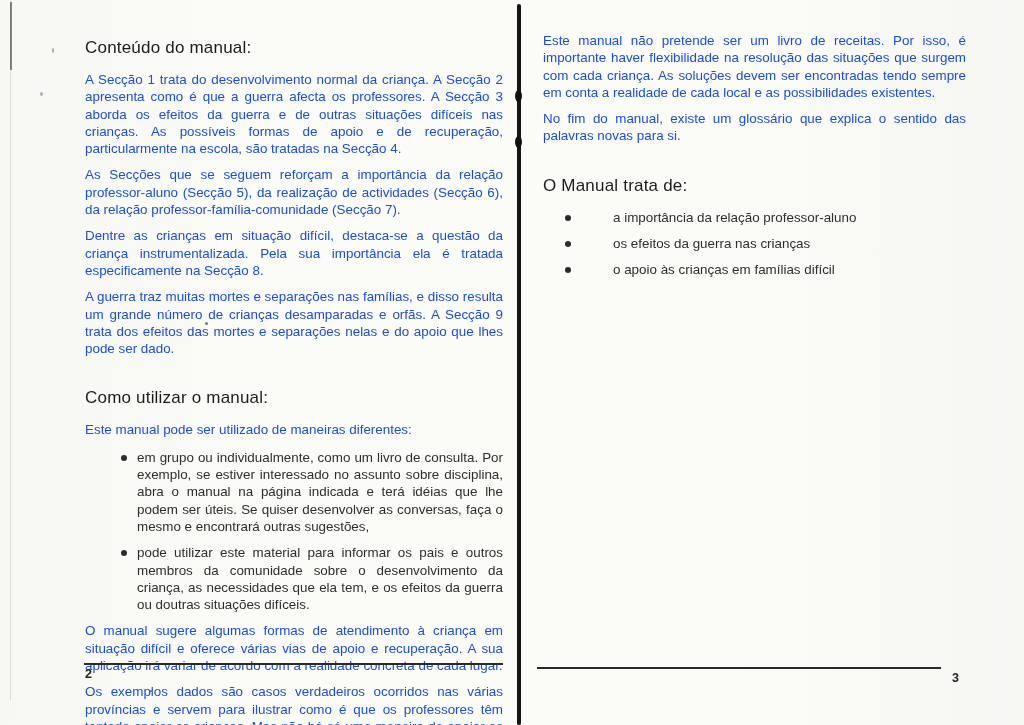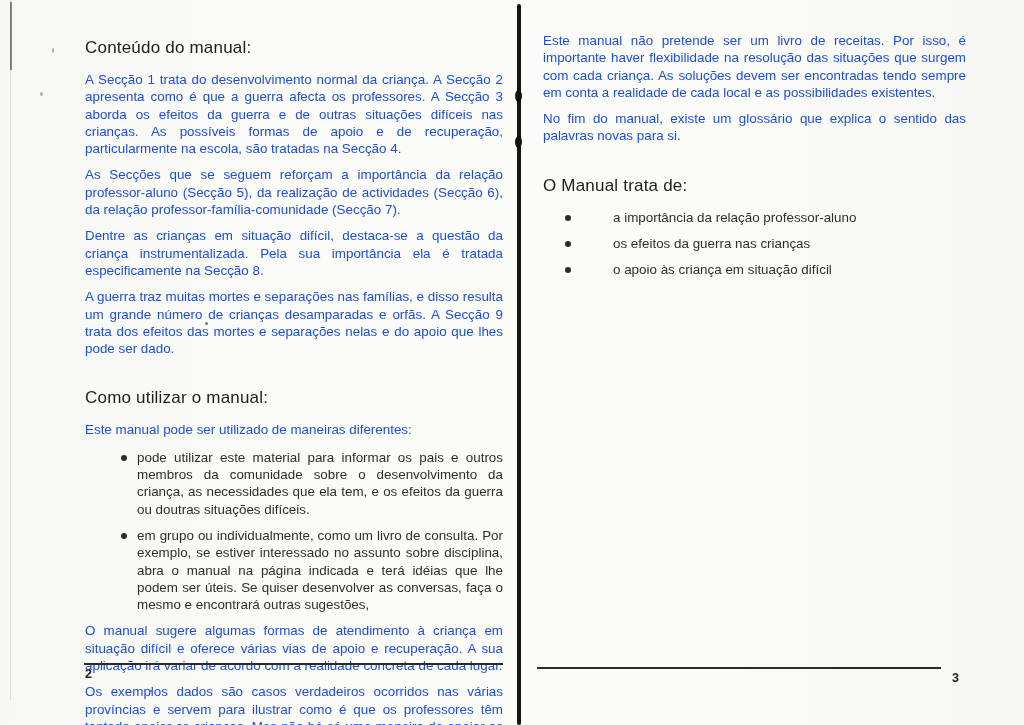--- a/index.html
+++ b/index.html
@@ -131,25 +131,25 @@
   <p class="body-par">As Secções que se seguem reforçam a importância da relação professor-aluno (Secção 5), da realização de actividades (Secção 6), da relação professor-família-comunidade (Secção 7).</p>
   <p class="body-par">Dentre as crianças em situação difícil, destaca-se a questão da criança instrumentalizada. Pela sua importância ela é tratada especificamente na Secção 8.</p>
   <p class="body-par">A guerra traz muitas mortes e separações nas famílias, e disso resulta um grande número de crianças desamparadas e orfãs. A Secção 9 trata dos efeitos das mortes e separações nelas e do apoio que lhes pode ser dado.</p>
 
   <h2 class="section-heading mt">Como utilizar o manual:</h2>
 
   <p class="body-par intro-par">Este manual pode ser utilizado de maneiras diferentes:</p>
 
   <div class="bullet-row indent-deep">
     <span class="bullet-dot"></span>
-    <span class="bullet-text">pode utilizar este material para informar os pais e outros membros da comunidade sobre o desenvolvimento da criança, as necessidades que ela tem, e os efeitos da guerra ou doutras situações difíceis.</span>
+    <span class="bullet-text">em grupo ou individualmente, como um livro de consulta. Por exemplo, se estiver interessado no assunto sobre disciplina, abra o manual na página indicada e terá idéias que lhe podem ser úteis. Se quiser desenvolver as conversas, faça o mesmo e encontrará outras sugestões,</span>
   </div>
   <div class="bullet-row indent-deep">
     <span class="bullet-dot"></span>
-    <span class="bullet-text">em grupo ou individualmente, como um livro de consulta. Por exemplo, se estiver interessado no assunto sobre disciplina, abra o manual na página indicada e terá idéias que lhe podem ser úteis. Se quiser desenvolver as conversas, faça o mesmo e encontrará outras sugestões,</span>
+    <span class="bullet-text">pode utilizar este material para informar os pais e outros membros da comunidade sobre o desenvolvimento da criança, as necessidades que ela tem, e os efeitos da guerra ou doutras situações difíceis.</span>
   </div>
 
   <p class="body-par">O manual sugere algumas formas de atendimento à criança em situação difícil e oferece várias vias de apoio e recuperação. A sua aplicação irá variar de acordo com a realidade concreta de cada lugar.</p>
   <p class="body-par">Os exemplos dados são casos verdadeiros ocorridos nas várias províncias e servem para ilustrar como é que os professores têm tentado apoiar as crianças. Mas não há só uma maneira de apoiar os seus alunos.</p>
 </div>
 
 <div class="page page-right">
   <p class="body-par">Este manual não pretende ser um livro de receitas. Por isso, é importante haver flexibilidade na resolução das situações que surgem com cada criança. As soluções devem ser encontradas tendo sempre em conta a realidade de cada local e as possibilidades existentes.</p>
   <p class="body-par">No fim do manual, existe um glossário que explica o sentido das palavras novas para si.</p>
 
@@ -158,21 +158,21 @@
   <div class="bullet-row indent-shallow">
     <span class="bullet-dot"></span>
     <span class="bullet-text single">a importância da relação professor-aluno</span>
   </div>
   <div class="bullet-row indent-shallow">
     <span class="bullet-dot"></span>
     <span class="bullet-text single">os efeitos da guerra nas crianças</span>
   </div>
   <div class="bullet-row indent-shallow">
     <span class="bullet-dot"></span>
-    <span class="bullet-text single">o apoio às criança em situação difícil</span>
+    <span class="bullet-text single">o apoio às crianças em famílias difícil</span>
   </div>
 </div>
 
 <div class="footer-rule rule-left"></div>
 <div class="page-number pagenum-left">2</div>
 
 <div class="footer-rule rule-right"></div>
 <div class="page-number pagenum-right">3</div>
 
 <div class="spine"></div>

